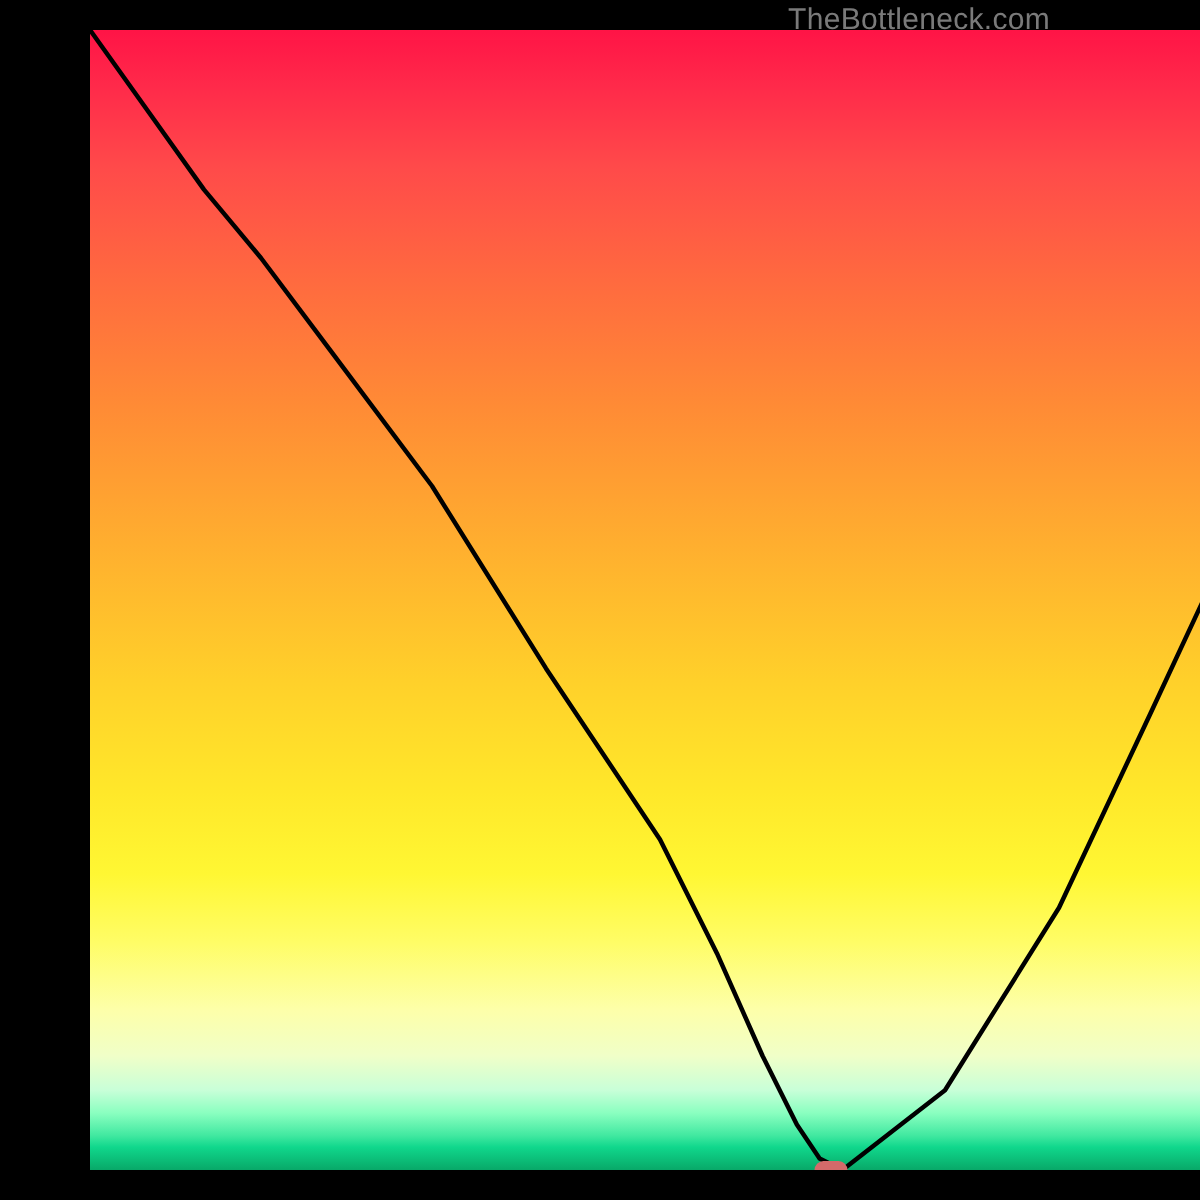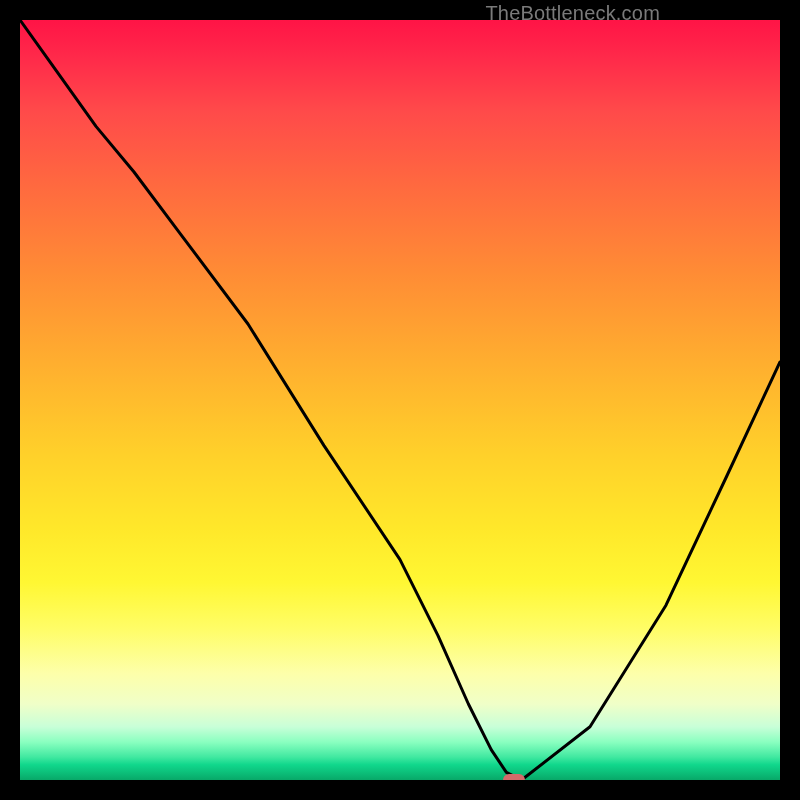--- a/index.html
+++ b/index.html
@@ -9,20 +9,21 @@
     height: 800px;
     background: #000;
     overflow: hidden;
     font-family: Arial, Helvetica, sans-serif;
   }
   .frame {
     position: relative;
     width: 680px;
     height: 800px;
     background: #000;
+    margin-left: 40px;
   }
   .plot-area {
     position: absolute;
     left: 20px;
     top: 20px;
     width: 760px;
     height: 760px;
     background: linear-gradient(to bottom,
       #ff1446 0%,
       #ff2a4a 5%,

